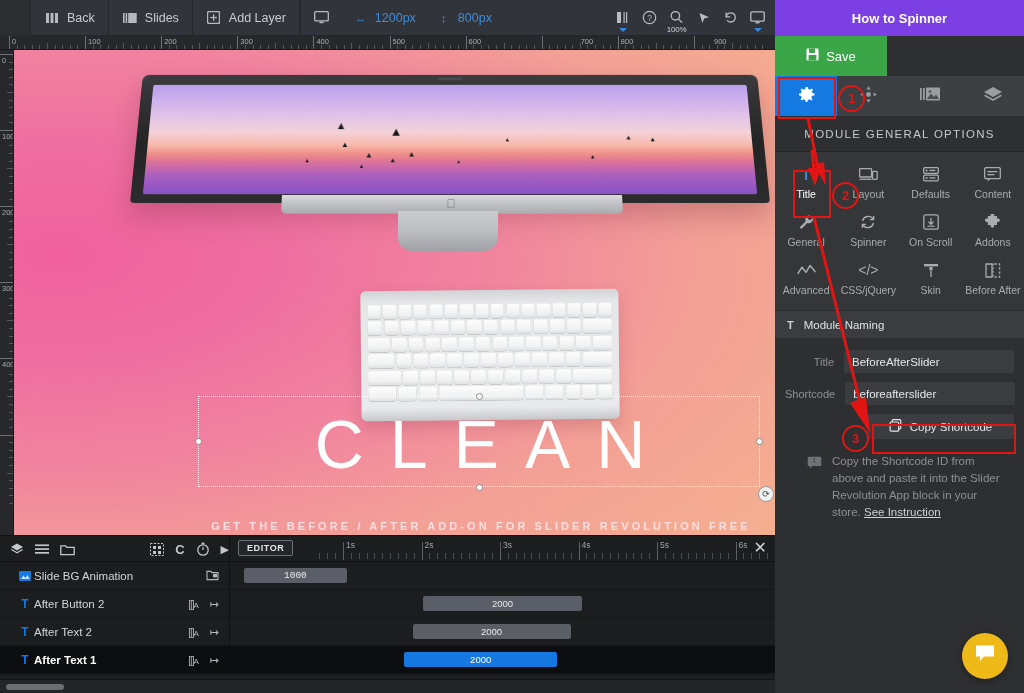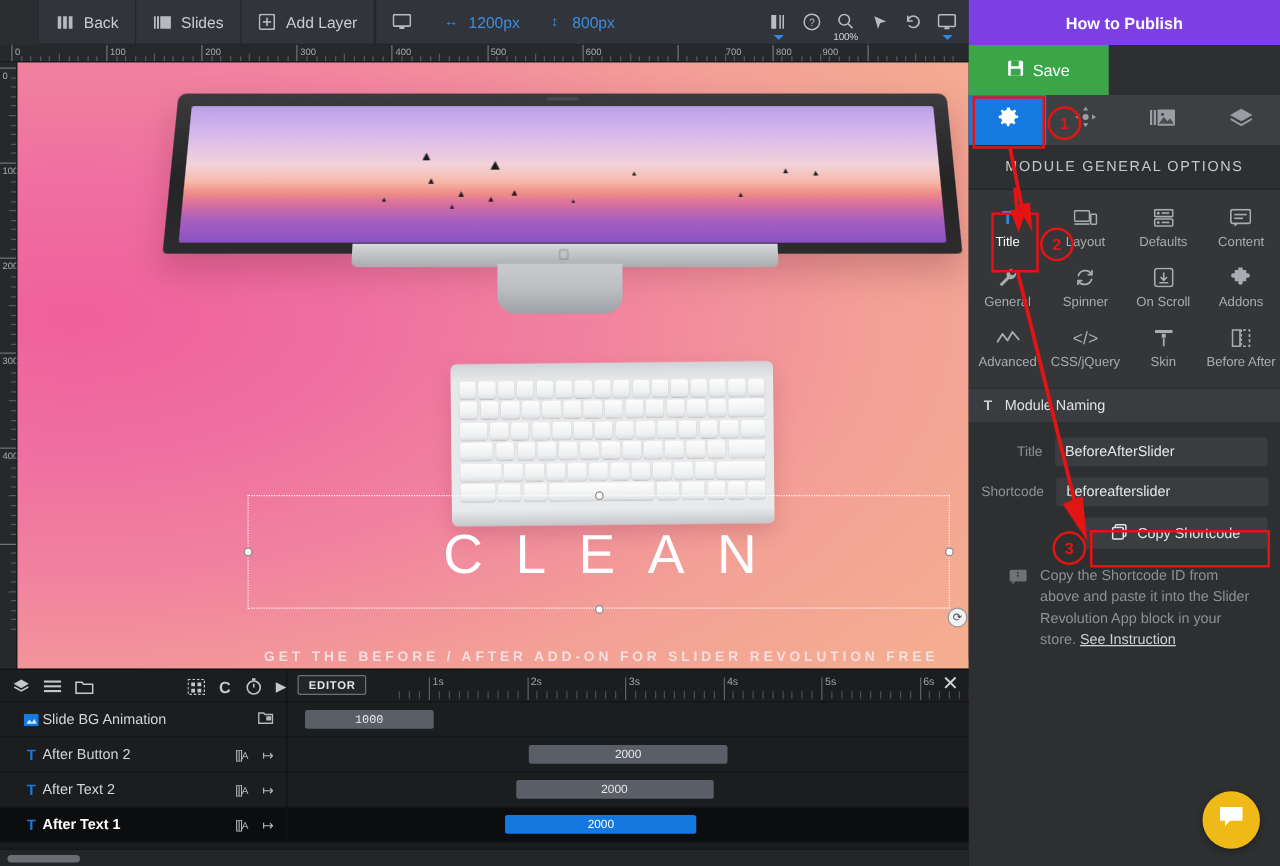--- a/index.html
+++ b/index.html
@@ -111,21 +111,21 @@
   }
 
   
   .sel-box {
     position:absolute; left:184px; top:346px; width:562px; height:91px;
     border:1px dotted rgba(255,255,255,0.92);
   }
   .clean-text {
     position:absolute; left:186px; top:352px; width:560px; height:84px;
     display:flex; align-items:center; justify-content:center;
-    color:#ffffff; font-size:44px; letter-spacing:26px; text-indent:26px;
+    color:#ffffff; font-size:68px; letter-spacing:26px; text-indent:26px;
     font-family:"Liberation Sans", sans-serif; font-weight:300;
     white-space:nowrap;
   }
   .handle {
     position:absolute; width:7px; height:7px; border-radius:50%;
     background:#fff; border:1px solid #8a8a8a;
   }
   .rot-handle {
     position:absolute; left:744px; top:436px; width:16px; height:16px;
     border-radius:50%; background:#f2f2f2; border:1px solid #999;
@@ -454,21 +454,21 @@
       <div class="tick" style="left: 625.41px; height: 4px; background: rgb(85, 88, 93);"></div>
       <div class="tick" style="left: 633.02px; height: 4px; background: rgb(85, 88, 93);"></div>
       <div class="tick" style="left: 640.63px; height: 4px; background: rgb(85, 88, 93);"></div>
       <div class="tick" style="left: 648.24px; height: 4px; background: rgb(85, 88, 93);"></div>
       <div class="tick" style="left: 655.85px; height: 6px; background: rgb(85, 88, 93);"></div>
       <div class="tick" style="left: 663.46px; height: 4px; background: rgb(85, 88, 93);"></div>
       <div class="tick" style="left: 671.07px; height: 4px; background: rgb(85, 88, 93);"></div>
       <div class="tick" style="left: 678.68px; height: 4px; background: rgb(85, 88, 93);"></div>
       <div class="tick" style="left: 686.29px; height: 4px; background: rgb(85, 88, 93);"></div>
       <div class="tick" style="left: 693.9px; height: 13px;"></div>
-      <div class="lbl" style="left: 658px;">900</div>
+      <div class="lbl" style="left: 714px;">900</div>
       <div class="tick" style="left: 701.51px; height: 4px; background: rgb(85, 88, 93);"></div>
       <div class="tick" style="left: 709.12px; height: 4px; background: rgb(85, 88, 93);"></div>
       <div class="tick" style="left: 716.73px; height: 4px; background: rgb(85, 88, 93);"></div>
       <div class="tick" style="left: 724.34px; height: 4px; background: rgb(85, 88, 93);"></div>
       <div class="tick" style="left: 731.95px; height: 6px; background: rgb(85, 88, 93);"></div>
       <div class="tick" style="left: 739.56px; height: 4px; background: rgb(85, 88, 93);"></div>
       <div class="tick" style="left: 747.17px; height: 4px; background: rgb(85, 88, 93);"></div>
       <div class="tick" style="left: 754.78px; height: 4px; background: rgb(85, 88, 93);"></div>
       <div class="tick" style="left: 762.39px; height: 4px; background: rgb(85, 88, 93);"></div>
     </div>
@@ -858,21 +858,21 @@
         <div class="tl-bar sel" style="left:32%;width:28%;">2000</div>
       </div>
     </div>
 
     <div class="tl-bottomstrip">
       <div class="tl-scrollbar"></div>
     </div>
   </div>
 
   <div class="rpanel">
-    <div class="rp-title">How to Publish</div>
+    <div class="rp-title">How to Spinner</div>
 
     <div class="rp-actions">
       <div class="rp-save">
         <span>
           <svg width="13" height="13" viewBox="0 0 13 13">
               <rect x="0.5" y="0.5" width="12" height="12" rx="1.2" fill="#fff"></rect>
               <rect x="3" y="0.5" width="6" height="4.5" fill="#3aa648"></rect>
               <rect x="2.6" y="7" width="7.8" height="5.5" fill="#3aa648"></rect>
             </svg>
         </span>

